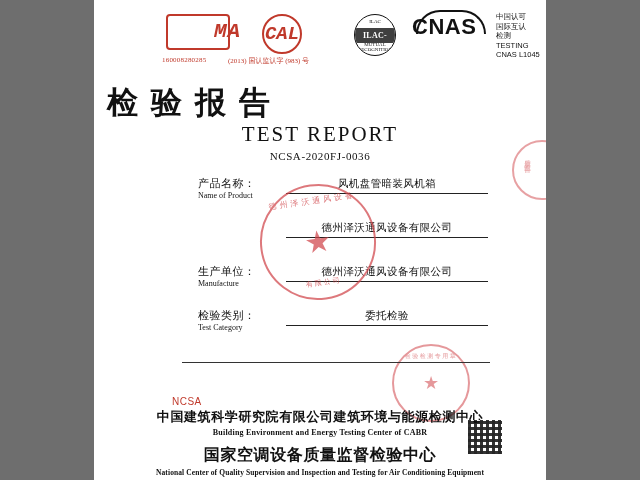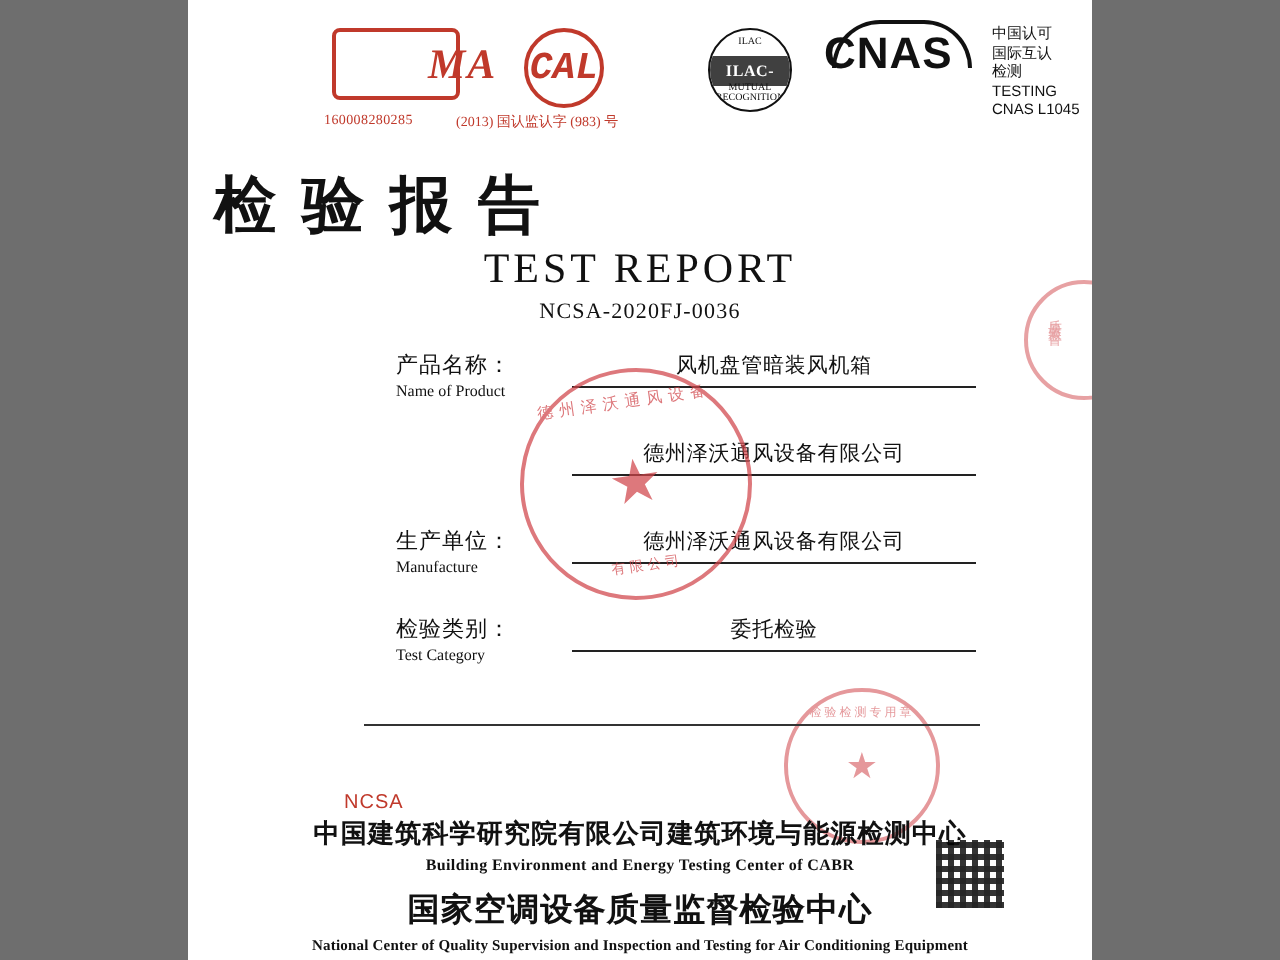--- a/index.html
+++ b/index.html
@@ -49,21 +49,21 @@
     border: 2.5px solid #c0392b;
     border-radius: 4px;
     box-sizing: border-box;
     color: #c0392b;
     font-weight: bold;
     font-size: 21px;
     letter-spacing: 1px;
     text-align: center;
     line-height: 32px;
     font-style: italic;
-    font-family: Liberation Serif, serif;
+    font-family: Liberation Mono, monospace;
     padding-left: 46px;
   }
   .ma-cap {
     left: -4px;
     top: 42px;
     font-size: 7px;
     letter-spacing: 0.2px;
   }
   
   .cal-wrap { left: 90px; width: 52px; height: 40px; }

